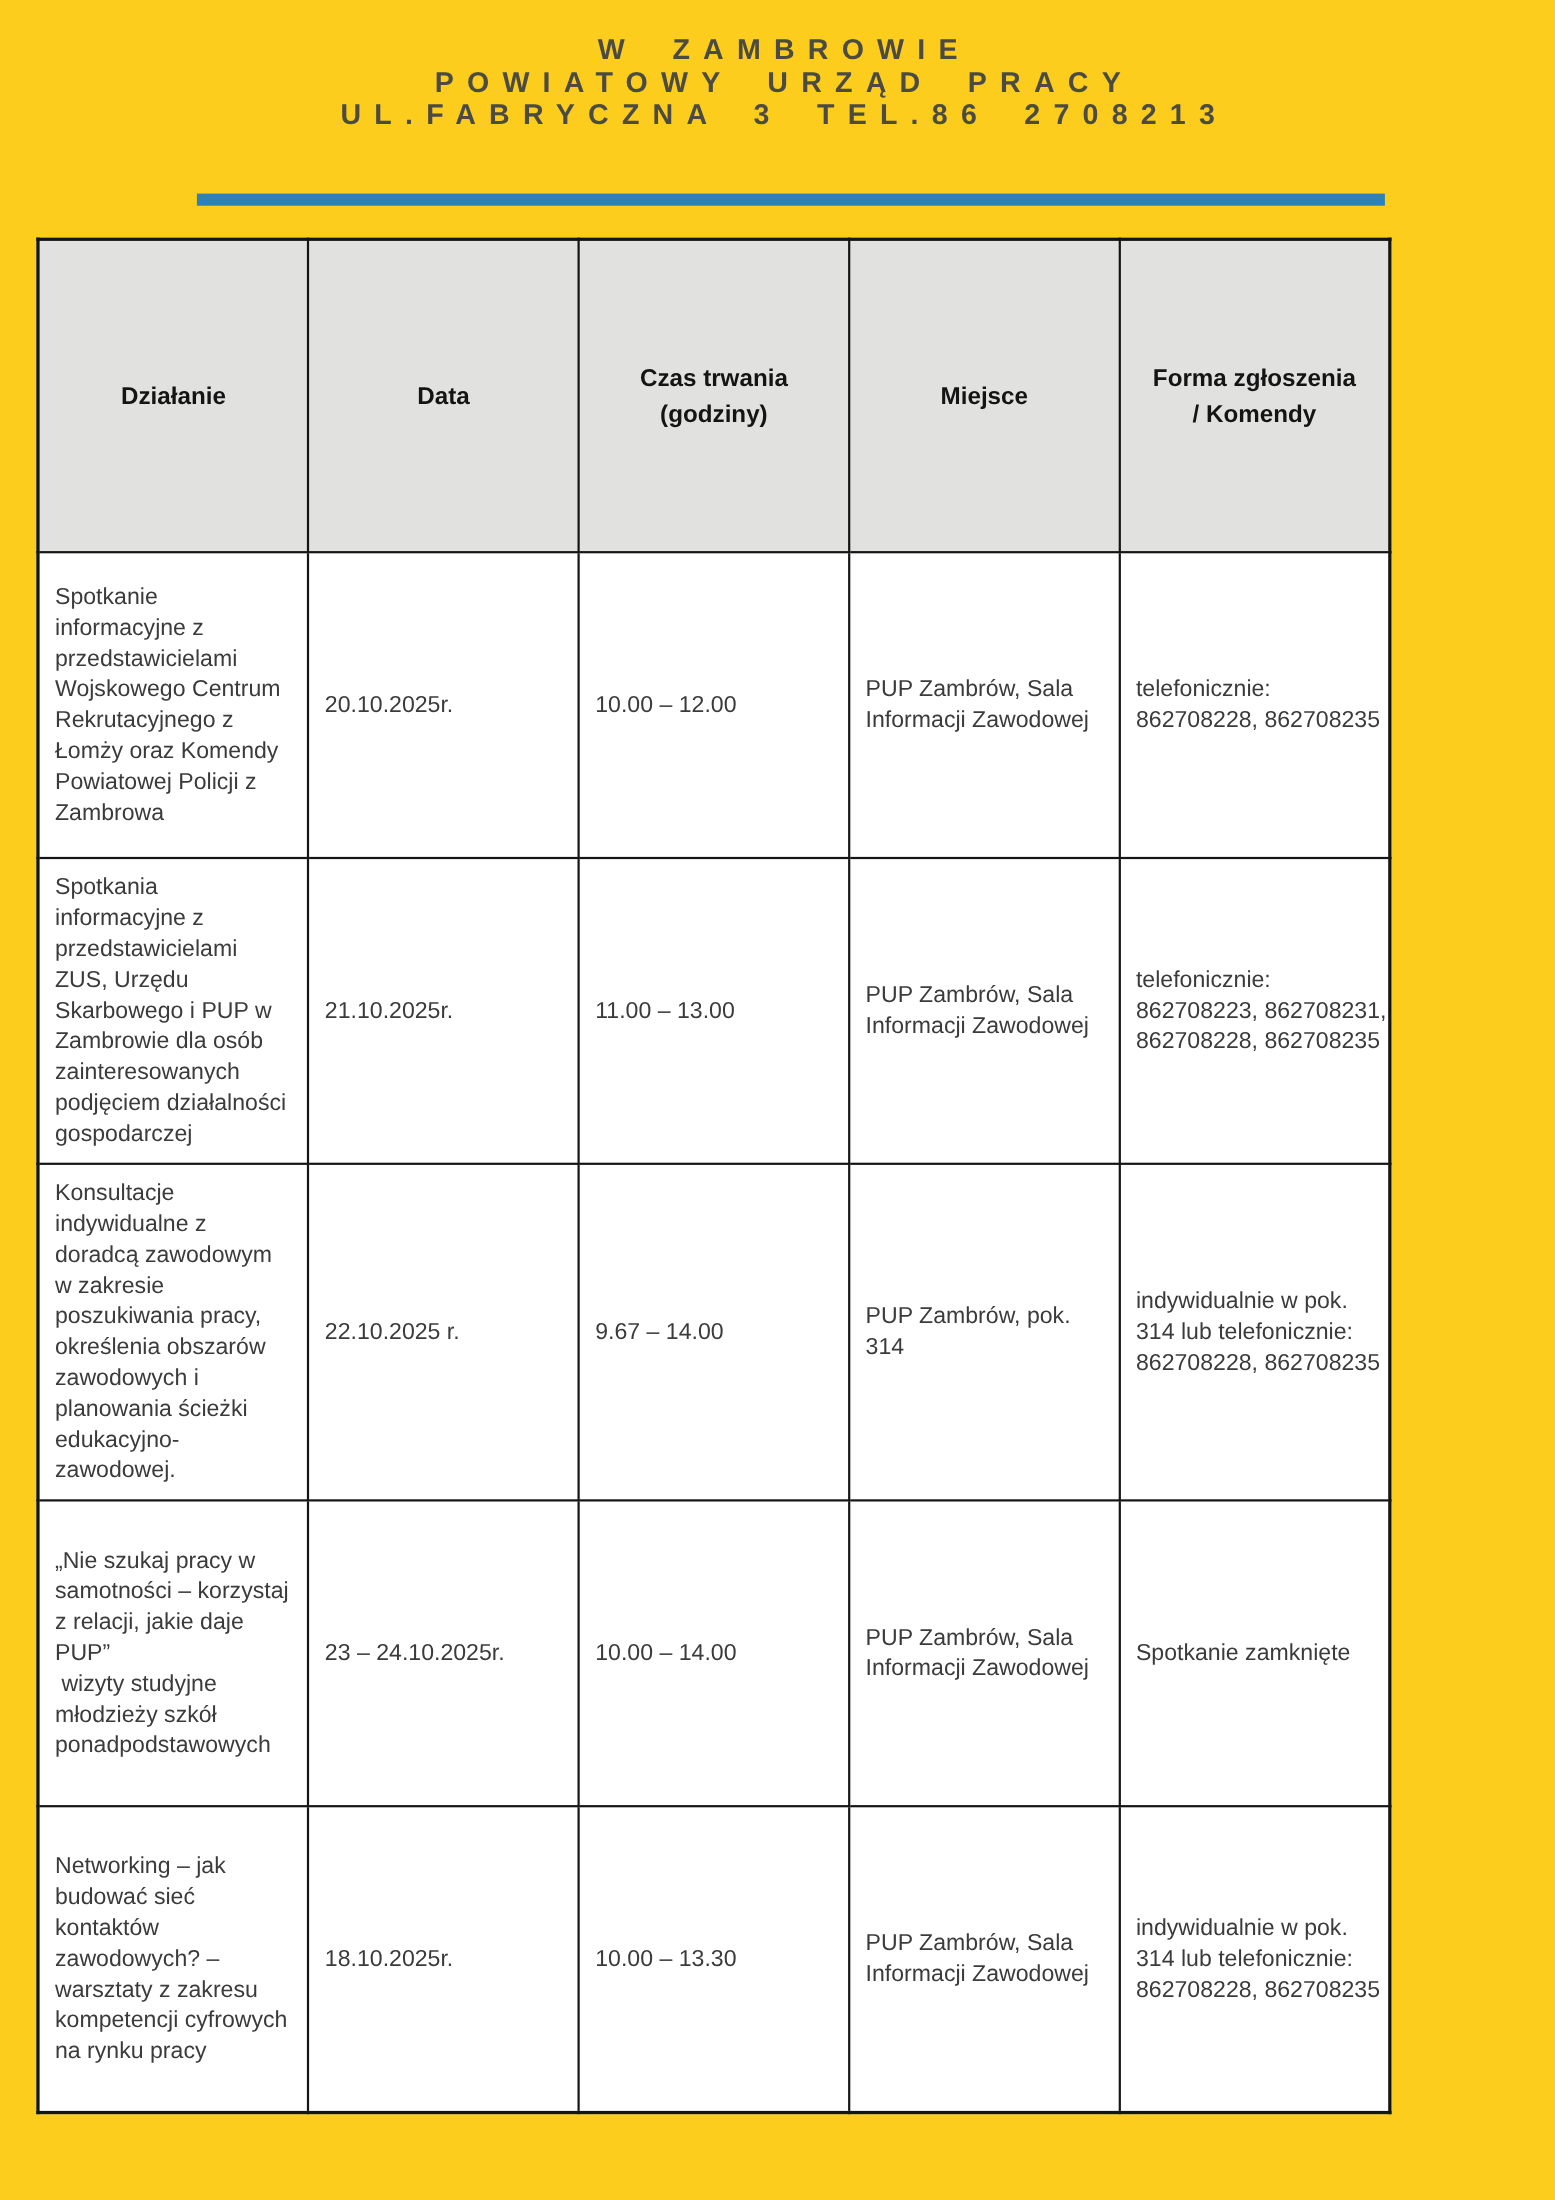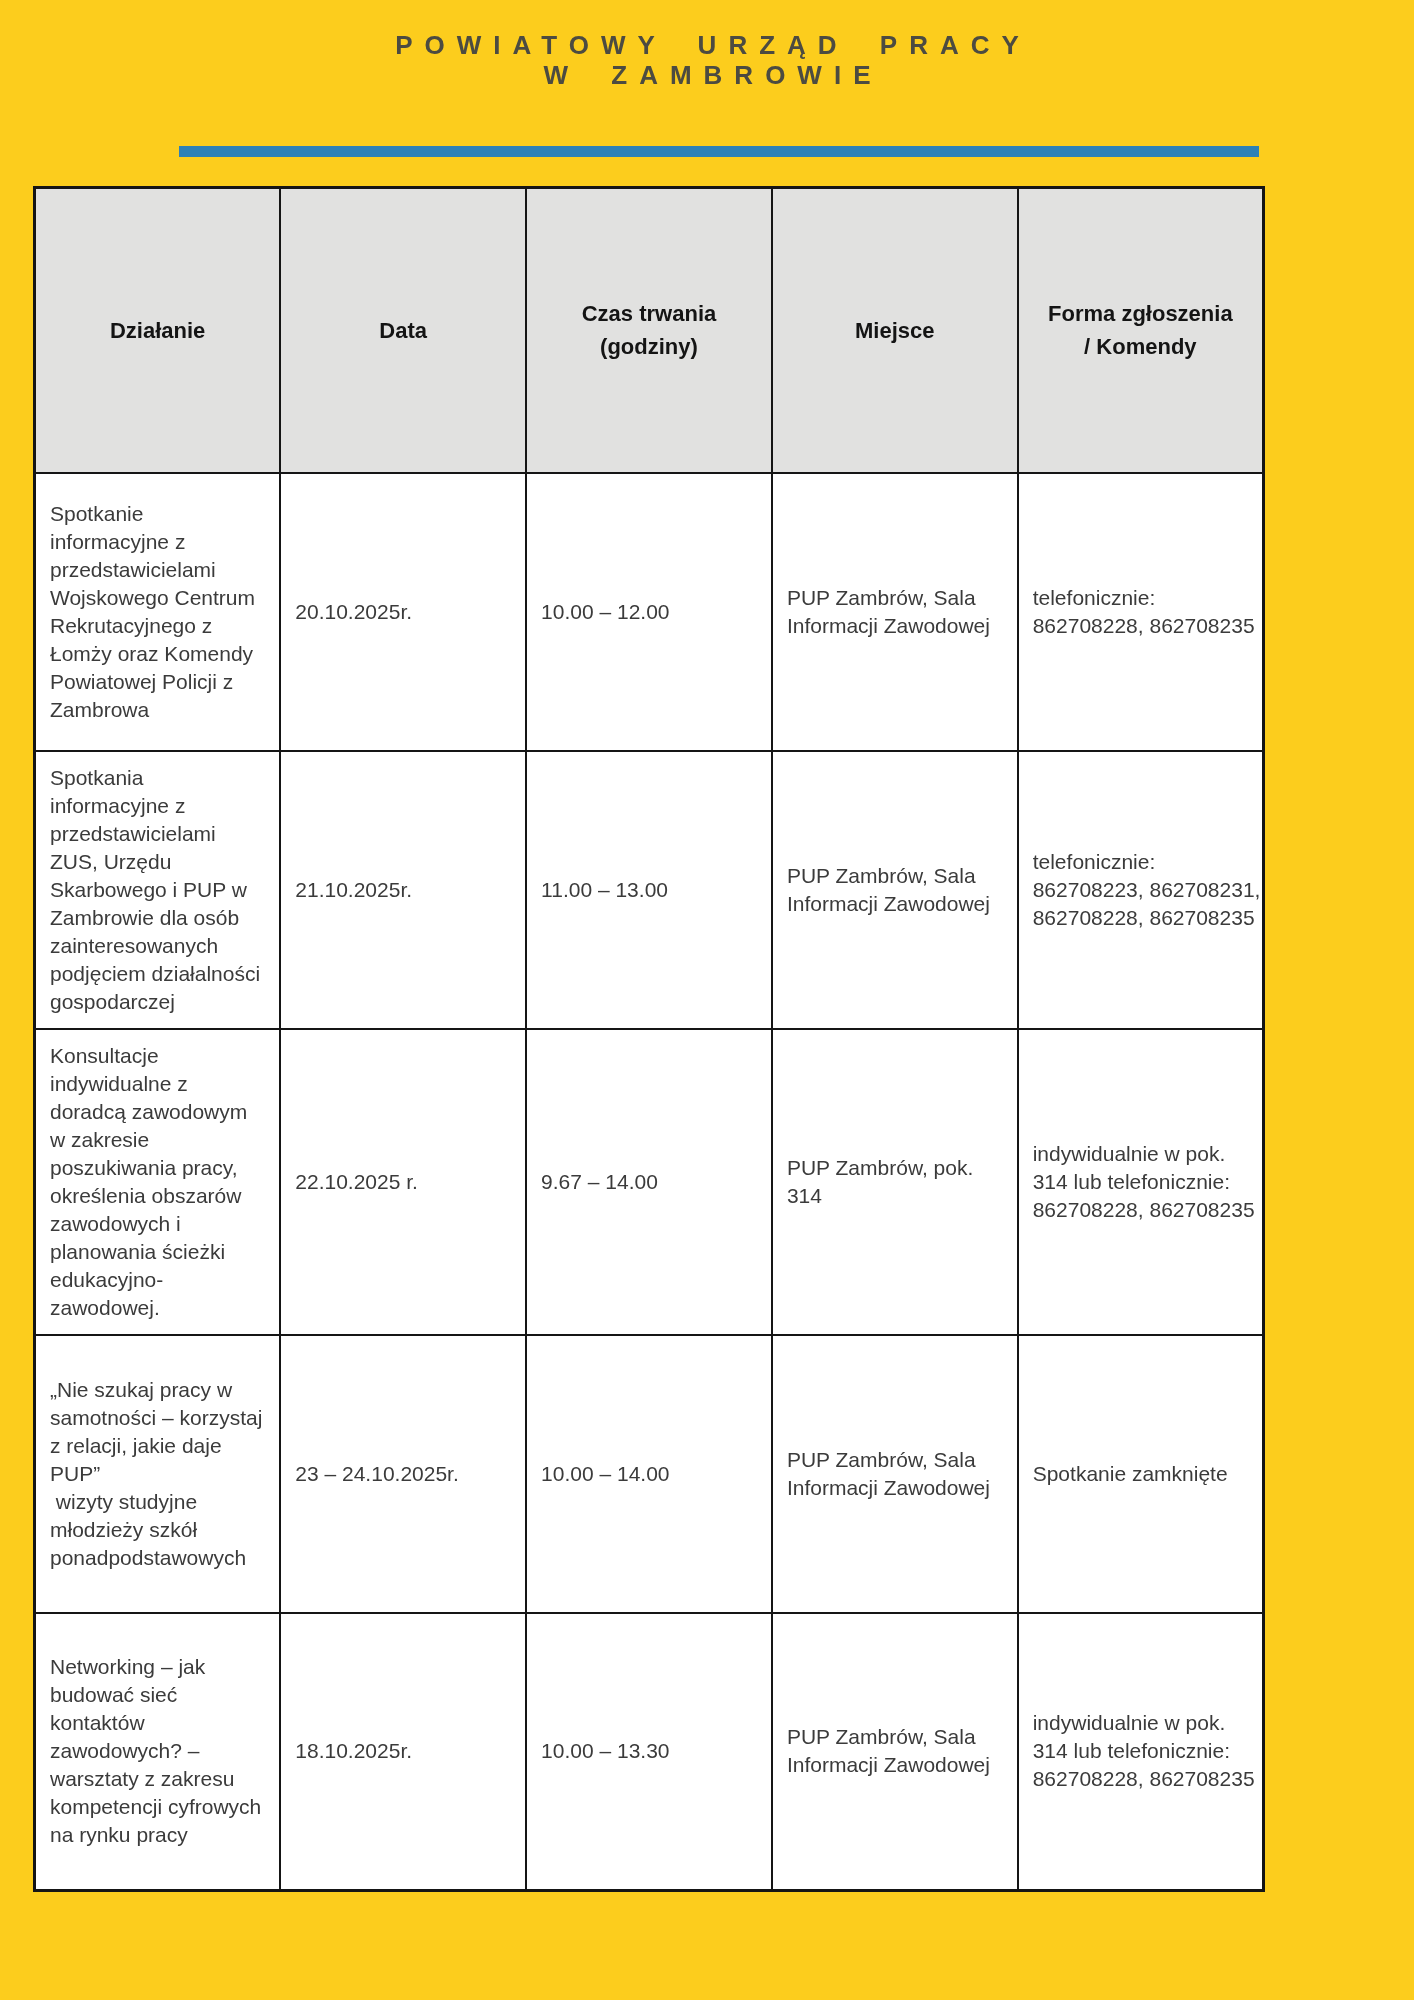--- a/index.html
+++ b/index.html
@@ -75,22 +75,23 @@
     padding-right: 12px;
   }
   .events-table td.cell-contact {
     padding-right: 0;
   }
 </style>
 </head>
 <body>
 
 <div class="title-block">
+  <div class="title-line">W ZAMBROWIE</div>
   <div class="title-line">POWIATOWY URZĄD PRACY</div>
-  <div class="title-line">W ZAMBROWIE</div>
+  <div class="title-line">UL.FABRYCZNA 3 TEL.86 2708213</div>
 </div>
 
 <div class="divider-bar"></div>
 
 <table class="events-table">
   <colgroup>
       <col>
       <col>
       <col>
       <col>

